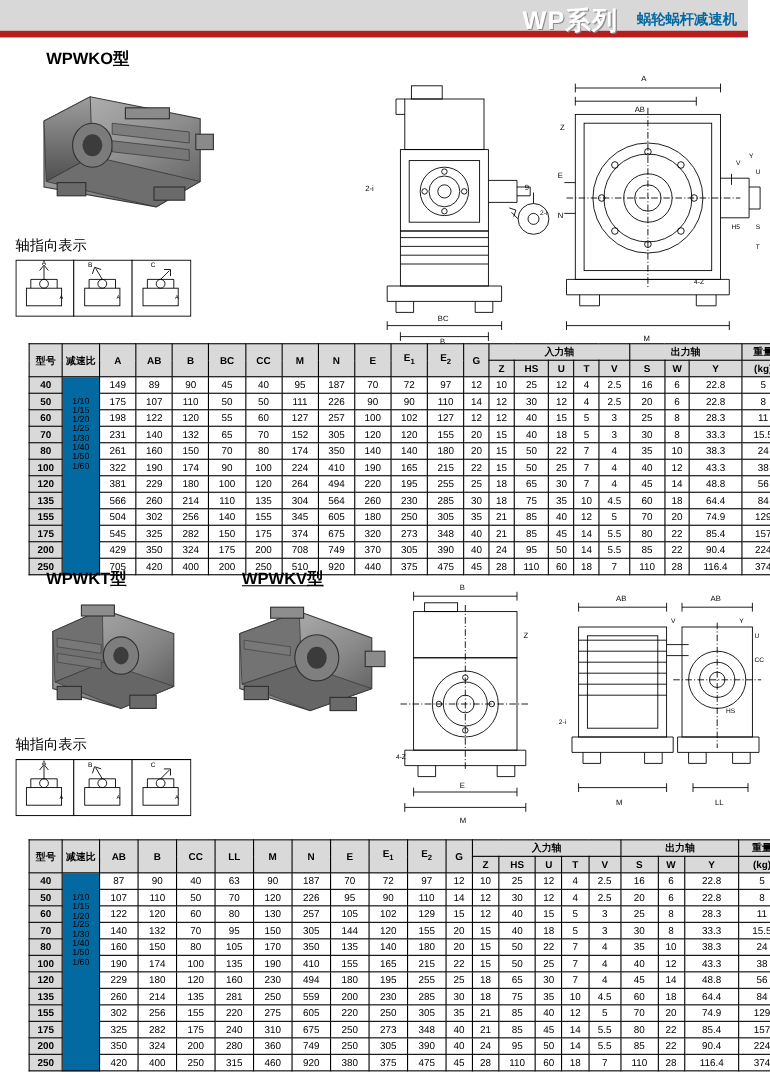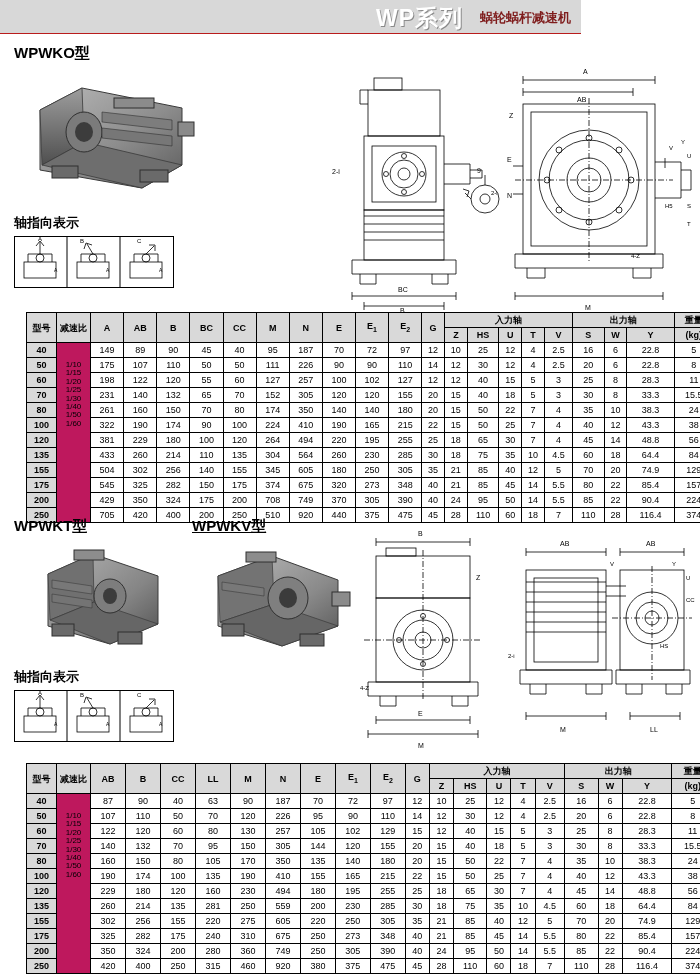--- a/index.html
+++ b/index.html
@@ -8,43 +8,43 @@
     width:700px; height:980px;
     background:#ffffff;
     font-family:"Liberation Sans", sans-serif;
     color:#000;
     position:relative;
     overflow:hidden;
   }
 
   
   .header {
-    position:absolute; top:0; left:0; width:581px; height:34px;
+    position:absolute; top:0; left:0; width:680px; height:34px;
     background:#d8d8d8;
-    border-bottom:1px solid #b91c1c;
+    border-bottom:6px solid #b91c1c;
   }
   .header .title {
     position:absolute; right:118px; top:3px;
     font-size:23px; font-weight:bold; color:#ffffff;
     letter-spacing:1px;
     text-shadow: 1px 1px 0 #8a8a8a;
   }
   .header .subtitle {
     position:absolute; right:10px; top:9px;
-    font-size:13px; font-weight:bold; color:#7f1d1d;
+    font-size:13px; font-weight:bold; color:#0369a1;
   }
 
   
   .sec-title {
     position:absolute;
-    font-size:15px; font-weight:bold;
+    font-size:15px; font-weight:bold;margin-left:28px;
   }
   .sub-title {
     position:absolute;
-    font-size:13px; font-weight:bold;
+    font-size:13px; font-weight:normal;
   }
 
   
   .panel { position:absolute; }
   .panel svg { display:block; }
 
   
   table.spec {
     position:absolute;
     border-collapse:collapse;
@@ -60,21 +60,21 @@
     font-weight:normal;
     line-height:14px;
     background:#fff;
   }
   table.spec thead td, table.spec thead th {
     background:#d9d9d9;
     font-weight:bold;
     font-size:9px;
   }
   table.spec td.lbl { background:#d9d9d9; font-weight:bold; }
-  table.spec td.ratio { background:#be185d; }
+  table.spec td.ratio { background:#0369a1; }
   .sup { font-size:7px; vertical-align:sub; }
 
   
   .photo { position:absolute; }
   .photo svg { display:block; }
 </style>
 </head>
 <body>
 
 <div class="header">
@@ -457,21 +457,21 @@
         <td>30</td>
         <td>7</td>
         <td>4</td>
         <td>45</td>
         <td>14</td>
         <td>48.8</td>
         <td>56</td>
       </tr>
       <tr>
         <td class="lbl">135</td>
-        <td>433</td>
+        <td>566</td>
         <td>260</td>
         <td>214</td>
         <td>110</td>
         <td>135</td>
         <td>304</td>
         <td>564</td>
         <td>260</td>
         <td>230</td>
         <td>285</td>
         <td>30</td>

